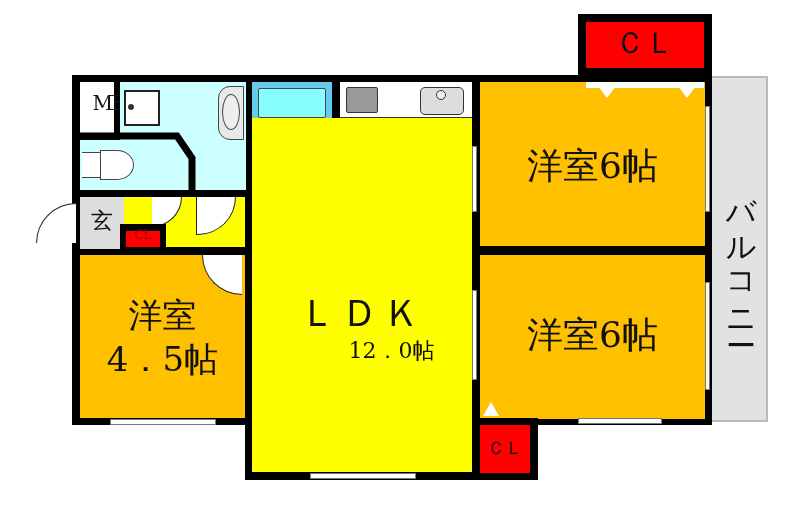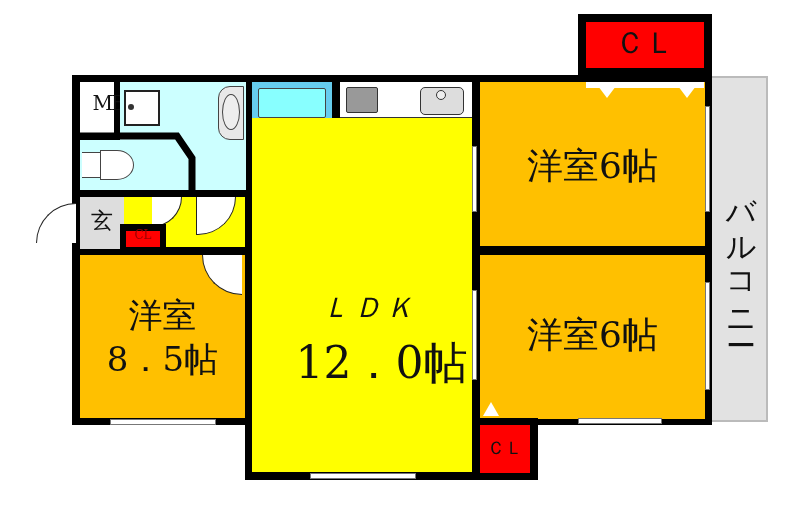--- a/index.html
+++ b/index.html
@@ -54,32 +54,32 @@
 <div class="door-arc" style="left:152px;top:197px;width:30px;height:30px;border-radius:0 0 30px 0;border-top:none;border-left:none;"></div>
 <div class="door-arc" style="left:196px;top:197px;width:40px;height:38px;border-radius:0 0 40px 0;border-top:none;"></div>
 
 <div class="abs wall" style="left:120px;top:224px;width:46px;height:25px;"></div>
 <div class="abs" style="left:126px;top:231px;width:34px;height:16px;background:#ff0000;"></div>
 <div class="room-label" style="left:126px;top:229px;width:34px;font-size:12px;color:#900;">CL</div>
 
 <div class="abs" style="left:80px;top:255px;width:165px;height:163px;background:#ffc000;"></div>
 <div class="door-arc" style="left:202px;top:255px;width:40px;height:40px;border-radius:0 0 0 40px;border-top:none;border-right:none;"></div>
 <div class="room-label" style="left:80px;top:296px;width:165px;font-size:34px;">洋室</div>
-<div class="room-label" style="left:80px;top:340px;width:165px;font-size:34px;">8．5帖</div>
+<div class="room-label" style="left:80px;top:340px;width:165px;font-size:34px;">4．5帖</div>
 <div class="win" style="left:110px;top:419px;width:106px;height:6px;"></div>
 
 <div class="abs" style="left:340px;top:82px;width:132px;height:36px;background:#fff;border-bottom:1px solid #333;"></div>
 <div class="abs" style="left:346px;top:87px;width:32px;height:26px;background:#999;border:1px solid #333;border-radius:2px;"></div>
 <div class="abs" style="left:420px;top:87px;width:44px;height:28px;background:#ddd;border:1px solid #333;border-radius:5px;"></div>
 <div class="abs" style="left:436px;top:90px;width:10px;height:10px;border:1px solid #333;border-radius:50%;background:#eee;"></div>
 
 <div class="abs" style="left:252px;top:118px;width:220px;height:354px;background:#ffff00;"></div>
 <div class="abs" style="left:252px;top:190px;width:80px;height:10px;background:#ffff00;"></div>
-<div class="room-label" style="left:260px;top:292px;width:220px;font-size:28px;letter-spacing:4px;font-style:italic;">ＬＤＫ</div>
-<div class="room-label" style="left:252px;top:338px;width:259px;font-size:44px;">12．0帖</div>
+<div class="room-label" style="left:252px;top:292px;width:220px;font-size:38px;letter-spacing:4px;">ＬＤＫ</div>
+<div class="room-label" style="left:252px;top:338px;width:259px;font-size:22px;padding-left:10px;">12．0帖</div>
 <div class="win" style="left:310px;top:473px;width:106px;height:6px;"></div>
 
 <div class="abs" style="left:480px;top:82px;width:225px;height:164px;background:#ffc000;"></div>
 <div class="abs" style="left:586px;top:82px;width:118px;height:6px;background:#fff;"></div>
 <div class="abs" style="left:598px;top:86px;width:0;height:0;border-left:9px solid transparent;border-right:9px solid transparent;border-top:12px solid #fff;"></div>
 <div class="abs" style="left:678px;top:86px;width:0;height:0;border-left:9px solid transparent;border-right:9px solid transparent;border-top:12px solid #fff;"></div>
 <div class="room-label" style="left:480px;top:145px;width:225px;font-size:36px;">洋室6帖</div>
 <div class="win" style="left:705px;top:106px;width:5px;height:106px;"></div>
 <div class="win" style="left:472px;top:146px;width:5px;height:66px;"></div>
 

